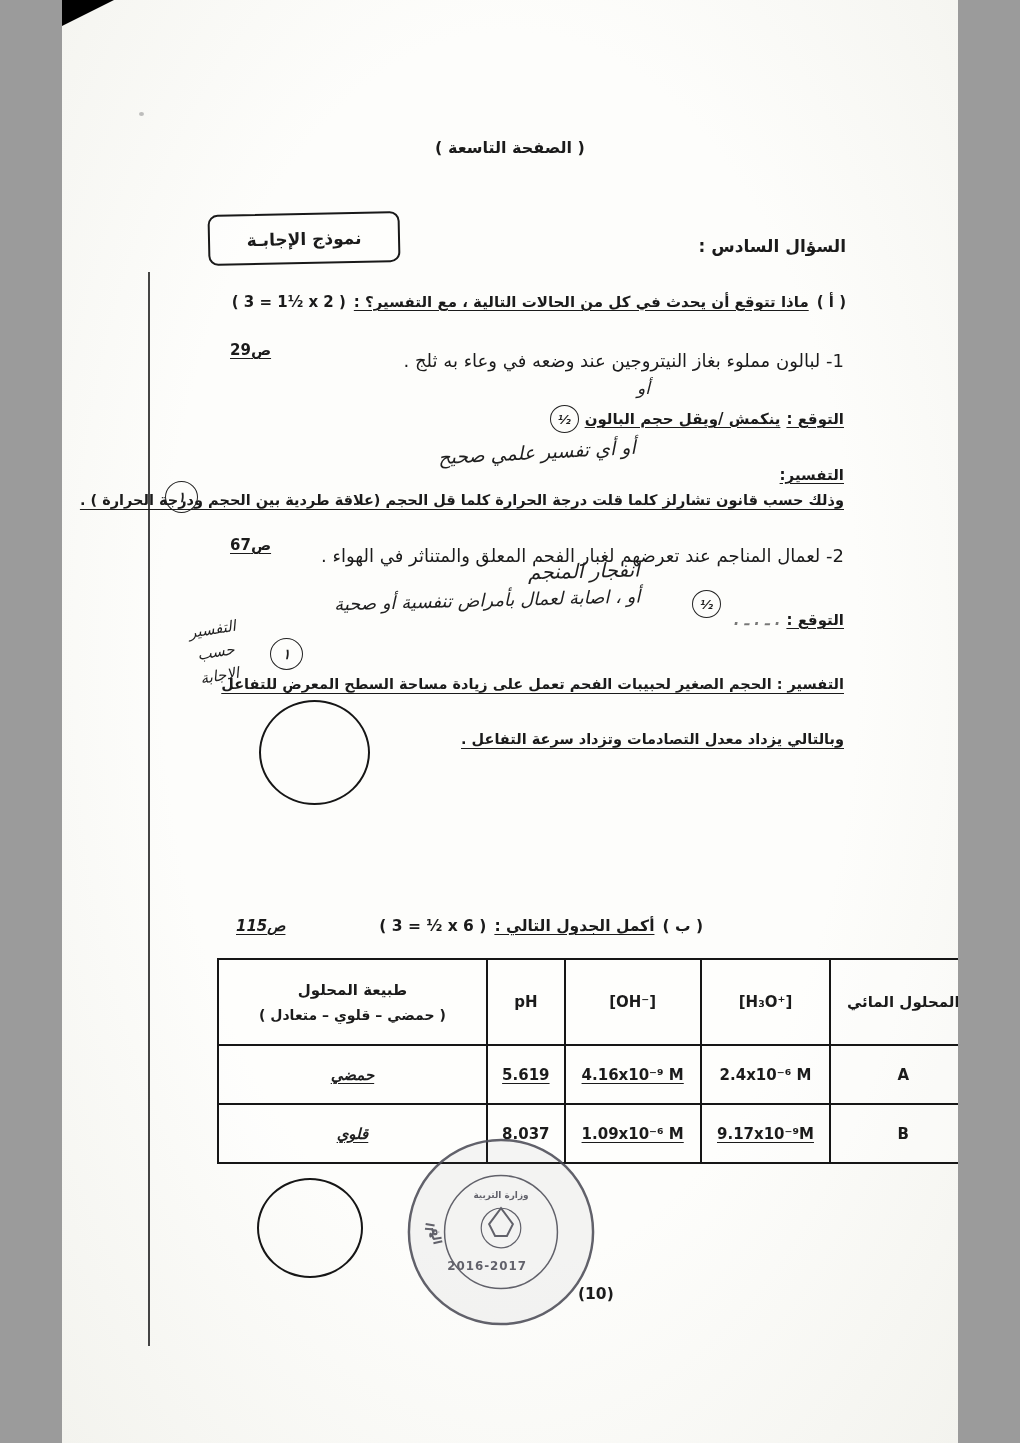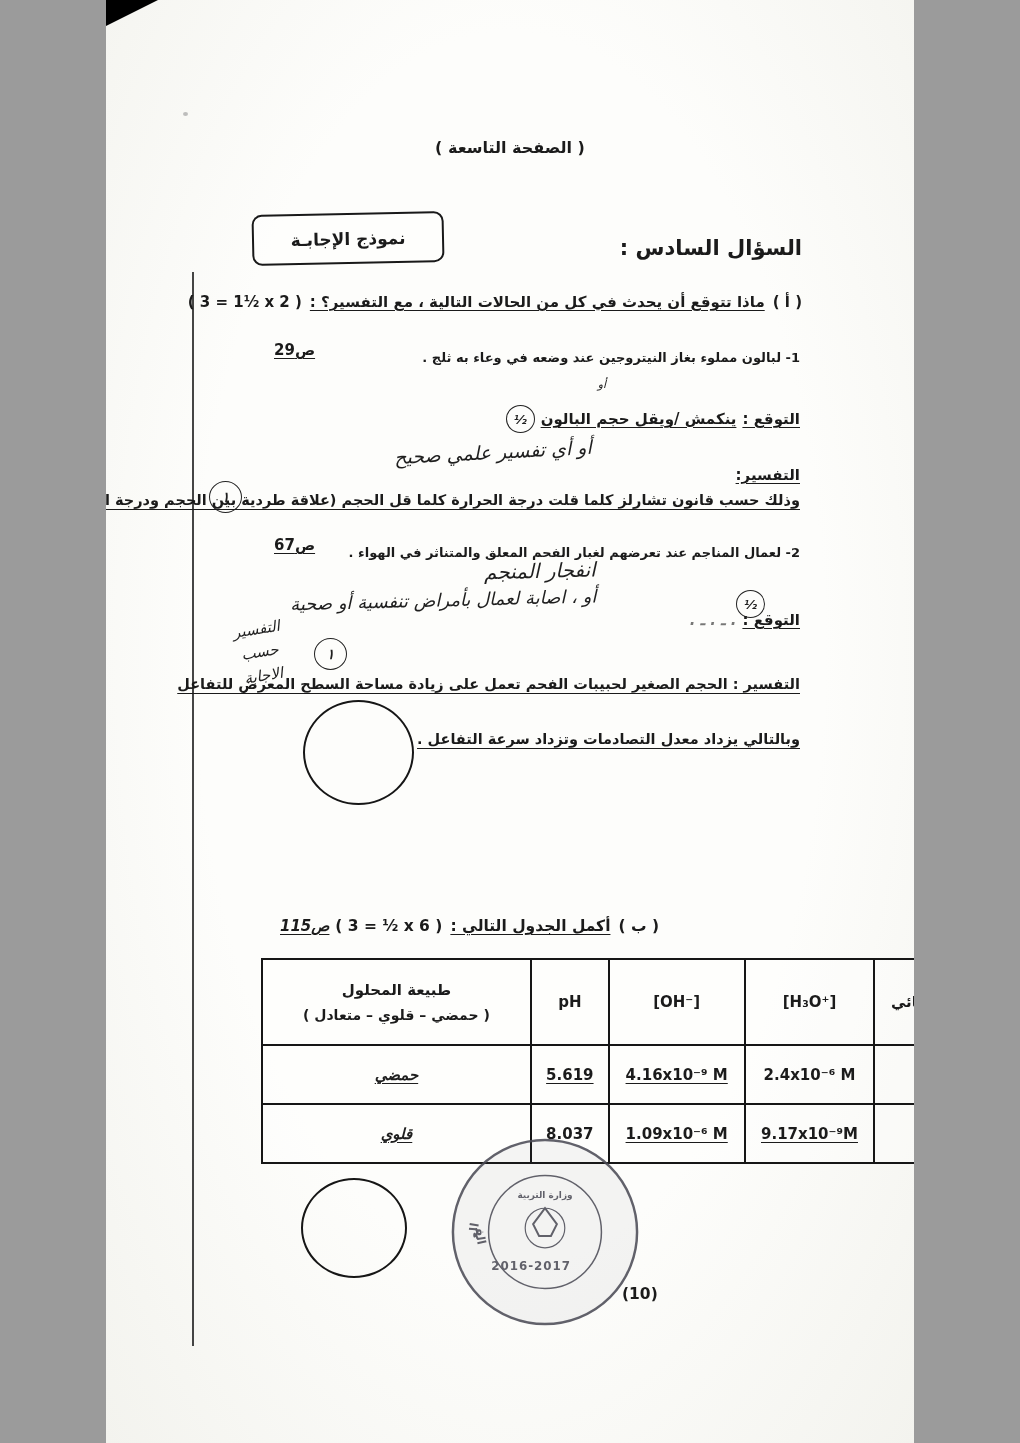--- a/index.html
+++ b/index.html
@@ -1,50 +1,50 @@
 <!DOCTYPE html>
 <html lang="ar" dir="rtl"><head>
 <meta charset="utf-8">
 <style>
   html,body{margin:0;padding:0;}
   body{background:#9b9b9b;font-family:"DejaVu Sans","Liberation Sans",sans-serif;}
-  .page{position:relative;width:808px;height:1443px;margin:0 auto;direction:rtl;color:#1b1b1b;overflow:hidden;
+  .page{position:relative;width:896px;height:1443px;margin:0 auto;direction:rtl;color:#1b1b1b;overflow:hidden;
         background:radial-gradient(ellipse at 50% 45%, #fdfdfb 55%, #f3f3ee 100%);}
   .abs{position:absolute;}
   .u{text-decoration:underline;text-underline-offset:3px;}
   .ltr{direction:ltr;unicode-bidi:isolate;}
   .hand{font-style:italic;color:#1f1f1f;}
 
   .corner-artifact{top:0;left:0;width:52px;height:26px;background:#000;
         clip-path:polygon(0 0,100% 0,0 100%);}
   .left-rule{left:86px;top:272px;width:2px;height:1074px;background:#242424;opacity:.85;}
   .speck{border-radius:50%;background:#8d8d8d;opacity:.55;}
 
   .page-header{top:138px;left:0;right:0;text-align:center;font-size:16px;font-weight:700;}
   .exam-header{top:176px;right:112px;font-size:13.5px;font-weight:700;white-space:nowrap;
         text-decoration:underline;text-underline-offset:4px;}
-  .q-title{top:236px;right:112px;font-size:21px;font-weight:800;text-align:center;}
+  .q-title{top:236px;right:112px;font-size:17px;font-weight:800;text-align:center;}
   .answer-box{top:213px;left:146px;width:188px;height:47px;border:2.5px solid #191919;border-radius:10px;
         transform:rotate(-1.2deg);display:flex;align-items:center;justify-content:center;
         font-size:17px;font-weight:800;background:rgba(255,255,255,.4);}
 
   .parta-heading{top:293px;right:112px;font-size:15px;font-weight:800;display:flex;gap:8px;align-items:baseline;white-space:nowrap;}
   .pageref{font-size:15px;font-weight:800;text-decoration:underline;text-underline-offset:3px;}
-  .statement{font-size:13px;font-weight:700;white-space:nowrap;}
+  .statement{font-size:18px;font-weight:400;white-space:nowrap;}
 
   .expect-line{display:flex;gap:6px;align-items:center;font-size:15px;font-weight:800;white-space:nowrap;}
   .circle-mark{display:inline-flex;align-items:center;justify-content:center;flex:0 0 auto;
         min-width:27px;height:26px;border:1.7px solid #232323;border-radius:50%;
         font-size:12.5px;font-style:italic;font-weight:600;text-decoration:none;}
   .circle-mark.big{min-width:31px;height:30px;font-size:14px;}
 
   .explain-answer{font-size:14.5px;font-weight:800;white-space:nowrap;
         text-decoration:underline;text-underline-offset:4px;}
 
-  .hand-or{top:378px;right:308px;font-size:11px;text-align:center;}
+  .hand-or{top:378px;right:308px;font-size:17px;text-align:center;}
   .hand-note1{top:441px;right:322px;font-size:19px;transform:rotate(-3deg);letter-spacing:1px;}
   .hand-block{top:563px;right:318px;width:430px;text-align:right;transform:rotate(-1.5deg);}
   .hand-block .l1{font-size:20px;letter-spacing:1px;}
   .hand-block .l2{font-size:18px;margin-top:4px;margin-left:40px;}
   .hand-half2{top:590px;left:630px;}
   .margin-notes{top:618px;left:88px;width:132px;transform:rotate(-9deg);font-size:15px;
         line-height:1.55;text-align:center;}
   .margin-circle{top:638px;left:208px;}
 
   .big-circle{border:2.2px solid #161616;border-radius:50%;background:transparent;}

